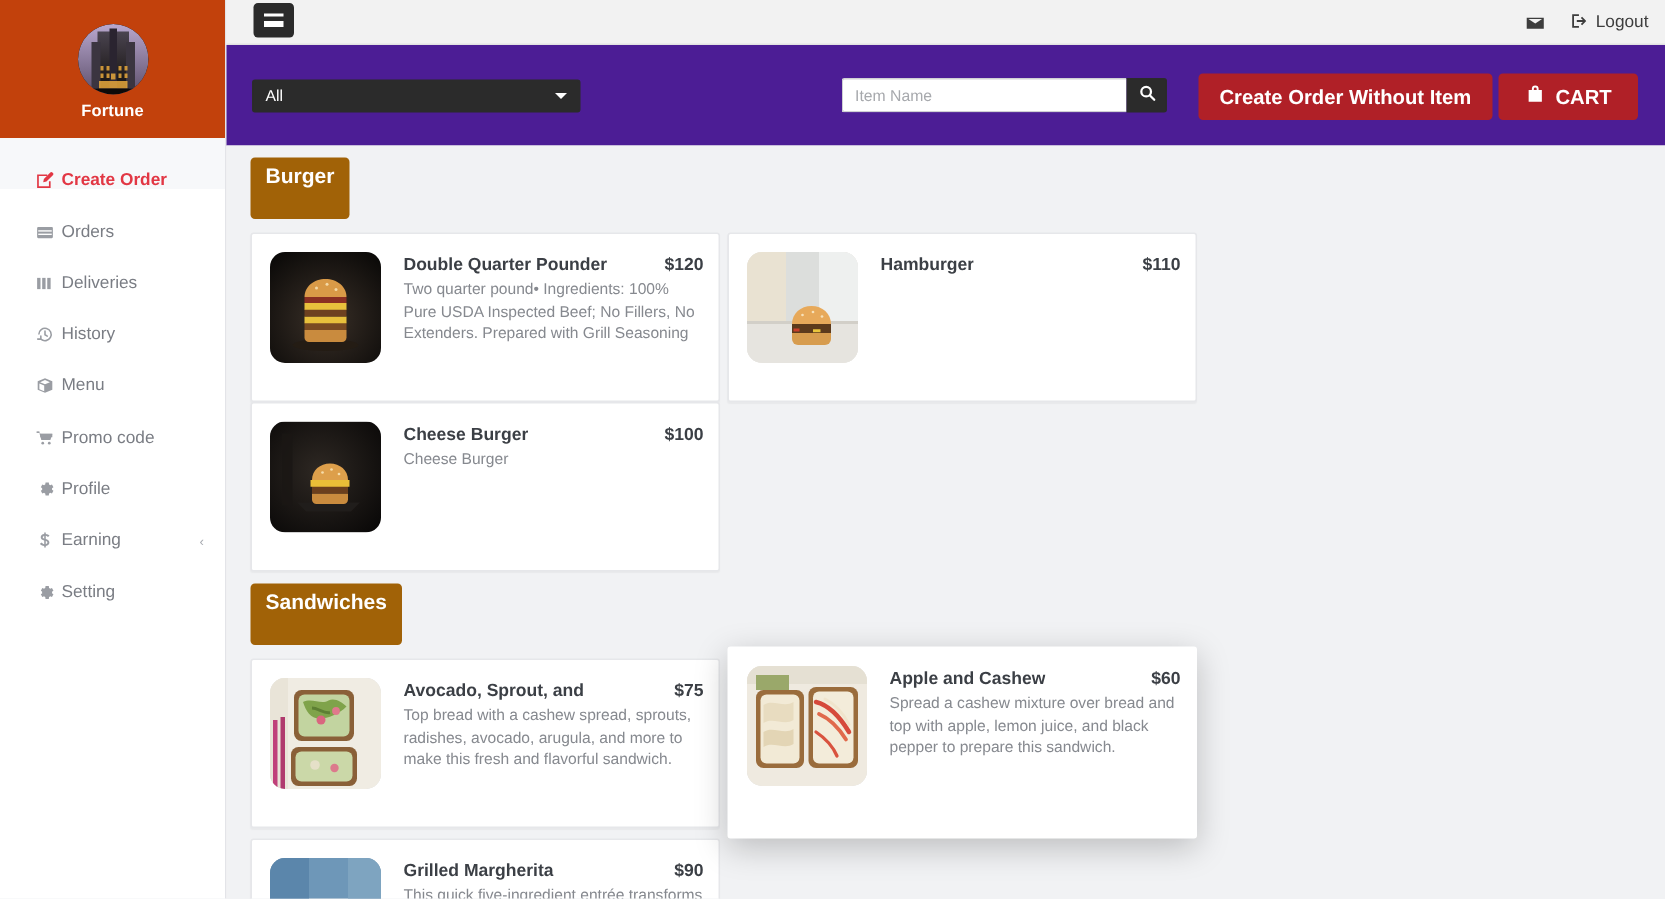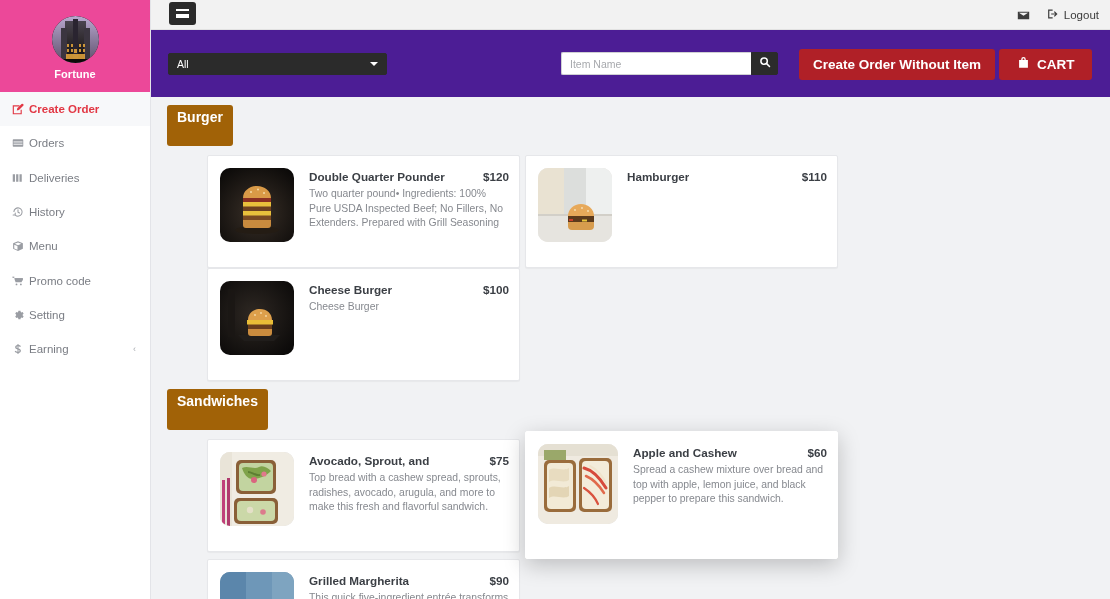--- a/index.html
+++ b/index.html
@@ -14,44 +14,44 @@
 
   
   .sidebar {
     position: absolute; left: 0; top: 0;
     width: 151px; height: 599px;
     background: #ffffff;
     border-right: 1px solid #e3e4e8;
   }
   .sidebar-brand {
     height: 92px;
-    background: #ec4899;
+    background: #c2410c;
     display: flex; flex-direction: column;
     align-items: center; justify-content: center;
     padding-top: 4px;
   }
   .brand-logo {
     width: 47px; height: 47px;
     border-radius: 50%;
     overflow: hidden;
     display: block;
     background: #2b2b33;
   }
   .brand-name {
     margin-top: 5px;
     color: #ffffff;
     font-size: 11px;
     font-weight: bold;
     letter-spacing: 0.1px;
   }
   .nav { padding: 0; margin: 0; list-style: none; }
   .nav-item {
-    display: flex; align-items: center;
+    display: flex; align-items: flex-end;
     height: 34.3px;
-    padding-left: 12px;
+    padding-left: 24px;
     color: #7a7d84;
     font-size: 11.5px;
     cursor: pointer;
     position: relative;
   }
   .nav-item .nav-ico {
     width: 17px; flex: 0 0 17px;
     display: inline-flex; align-items: center; justify-content: flex-start;
     color: #9a9da3;
   }
@@ -187,21 +187,20 @@
     color: #ffffff;
     font-size: 14px;
     font-weight: bold;
     padding: 4px 10px 21px 10px;
     border-radius: 3px;
     margin: 8px 0 9px 16px;
   }
   .grid {
     display: flex; flex-wrap: wrap;
     padding: 0 0 0 16px;
-    margin-left: 40px;
   }
   .card {
     width: 313px;
     height: 113px;
     background: #ffffff;
     border: 1px solid #e6e7ea;
     border-radius: 2px;
     display: flex; align-items: flex-start;
     padding: 12px 10px 10px 12px;
     position: relative;
@@ -359,30 +358,38 @@
           </svg>
       </span>
       <span class="nav-label">Promo code</span>
     </li>
     <li class="nav-item">
       <span class="nav-ico">
         <svg width="12" height="12" viewBox="0 0 16 16" fill="currentColor">
             <path d="M8 5.4A2.6 2.6 0 1 0 8 10.6 2.6 2.6 0 0 0 8 5.4zm6.2 3.2.1-.6-.1-.6 1.3-1-1.3-2.3-1.6.5a5.6 5.6 0 0 0-1-.6l-.2-1.7H8.5l-.3 1.7c-.4.1-.7.3-1 .6l-1.6-.5L4.3 6.4l1.3 1a4 4 0 0 0 0 1.2l-1.3 1 1.3 2.3 1.6-.5c.3.3.6.5 1 .6l.3 1.7h2.9l.2-1.7c.4-.1.7-.3 1-.6l1.6.5 1.3-2.3-1.3-1z"></path>
           </svg>
       </span>
-      <span class="nav-label">Setting</span>
+      <span class="nav-label">Profile</span>
     </li>
     <li class="nav-item">
       <span class="nav-ico">
         <svg width="12" height="12" viewBox="0 0 16 16" fill="currentColor">
             <path d="M8.7 7.2V4.3c.9.1 1.5.5 1.9 1.1l1.4-1.1C11.3 3.3 10.2 2.8 8.7 2.7V1.3H7.3v1.4c-1.9.2-3.1 1.3-3.1 2.9 0 1.8 1.4 2.4 3.1 2.9v3.2c-1-.1-1.8-.6-2.3-1.4l-1.5 1c.7 1.2 2 1.9 3.8 2v1.3h1.4v-1.3c2-.2 3.2-1.3 3.2-3 0-1.8-1.5-2.5-3.2-3.1zM7.3 6.8C6.4 6.5 6 6.2 6 5.6c0-.6.5-1.1 1.3-1.2v2.4zm1.4 4.9V8.9c1 .3 1.4.7 1.4 1.4 0 .7-.5 1.2-1.4 1.4z"></path>
           </svg>
       </span>
       <span class="nav-label">Earning</span>
       <span class="nav-caret">‹</span>
+    </li>
+    <li class="nav-item">
+      <span class="nav-ico">
+        <svg width="12" height="12" viewBox="0 0 16 16" fill="currentColor">
+            <path d="M8 5.4A2.6 2.6 0 1 0 8 10.6 2.6 2.6 0 0 0 8 5.4zm6.2 3.2.1-.6-.1-.6 1.3-1-1.3-2.3-1.6.5a5.6 5.6 0 0 0-1-.6l-.2-1.7H8.5l-.3 1.7c-.4.1-.7.3-1 .6l-1.6-.5L4.3 6.4l1.3 1a4 4 0 0 0 0 1.2l-1.3 1 1.3 2.3 1.6-.5c.3.3.6.5 1 .6l.3 1.7h2.9l.2-1.7c.4-.1.7-.3 1-.6l1.6.5 1.3-2.3-1.3-1z"></path>
+          </svg>
+      </span>
+      <span class="nav-label">Setting</span>
     </li>
   </ul>
 </aside>
 
 <header class="topbar">
   <div class="hamburger">
       <i></i>
     </div>
   <div class="topbar-right">
     <span class="tb-link">

